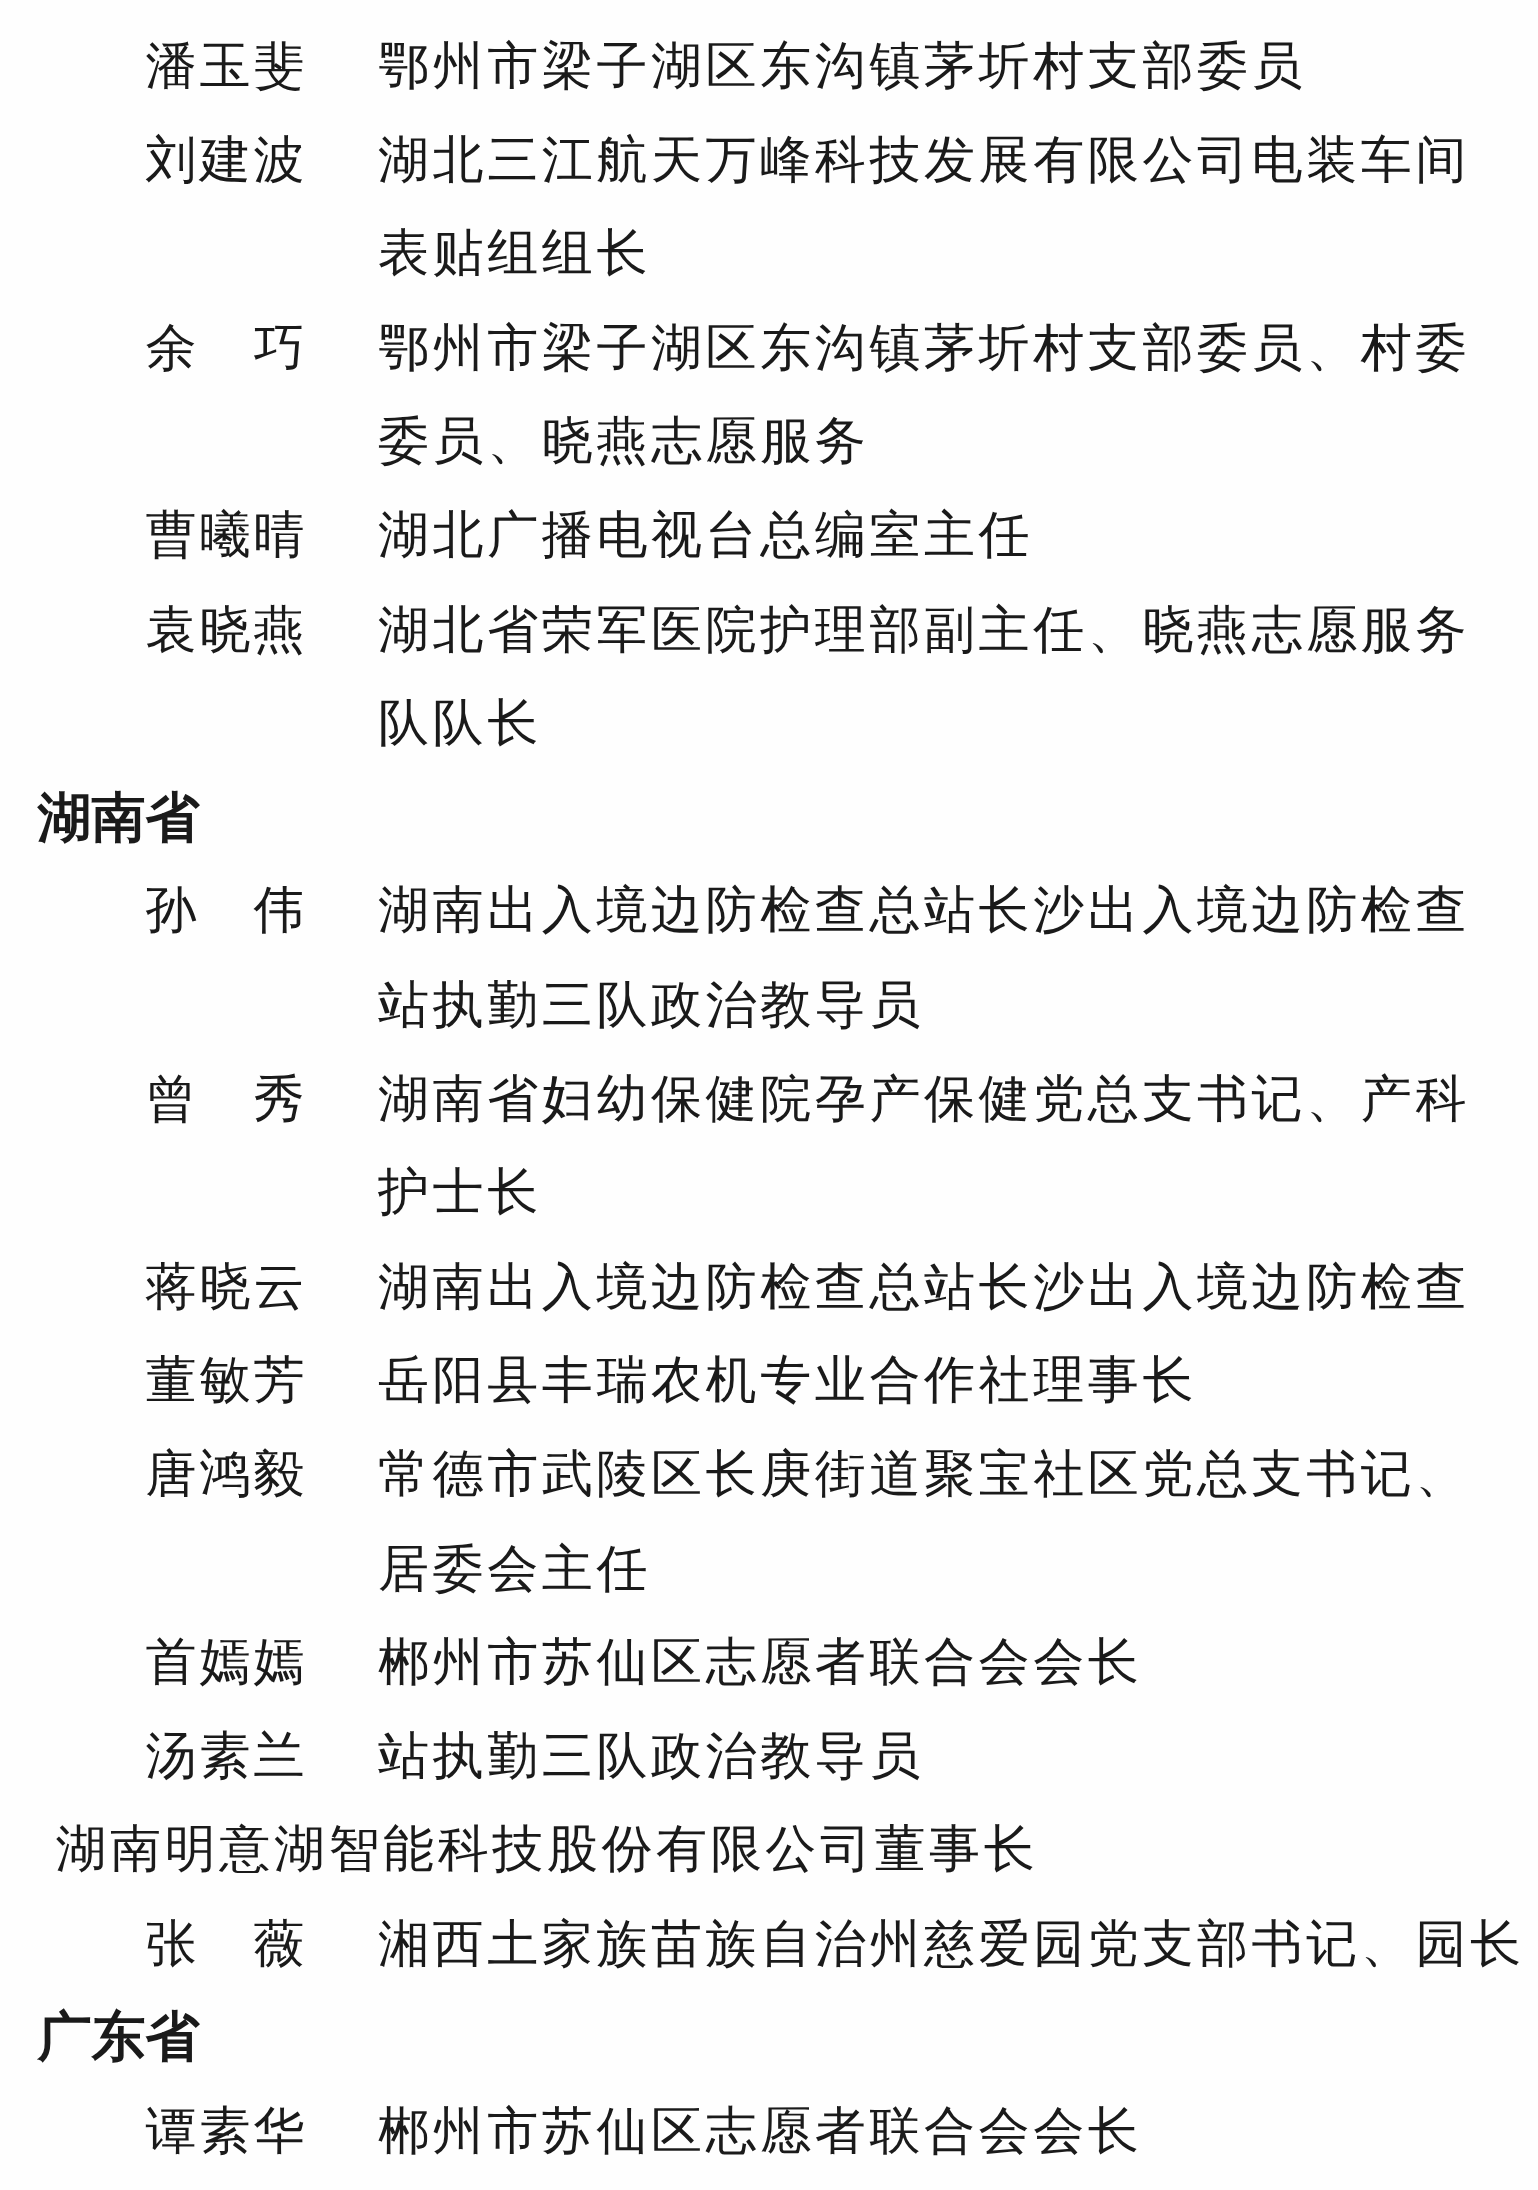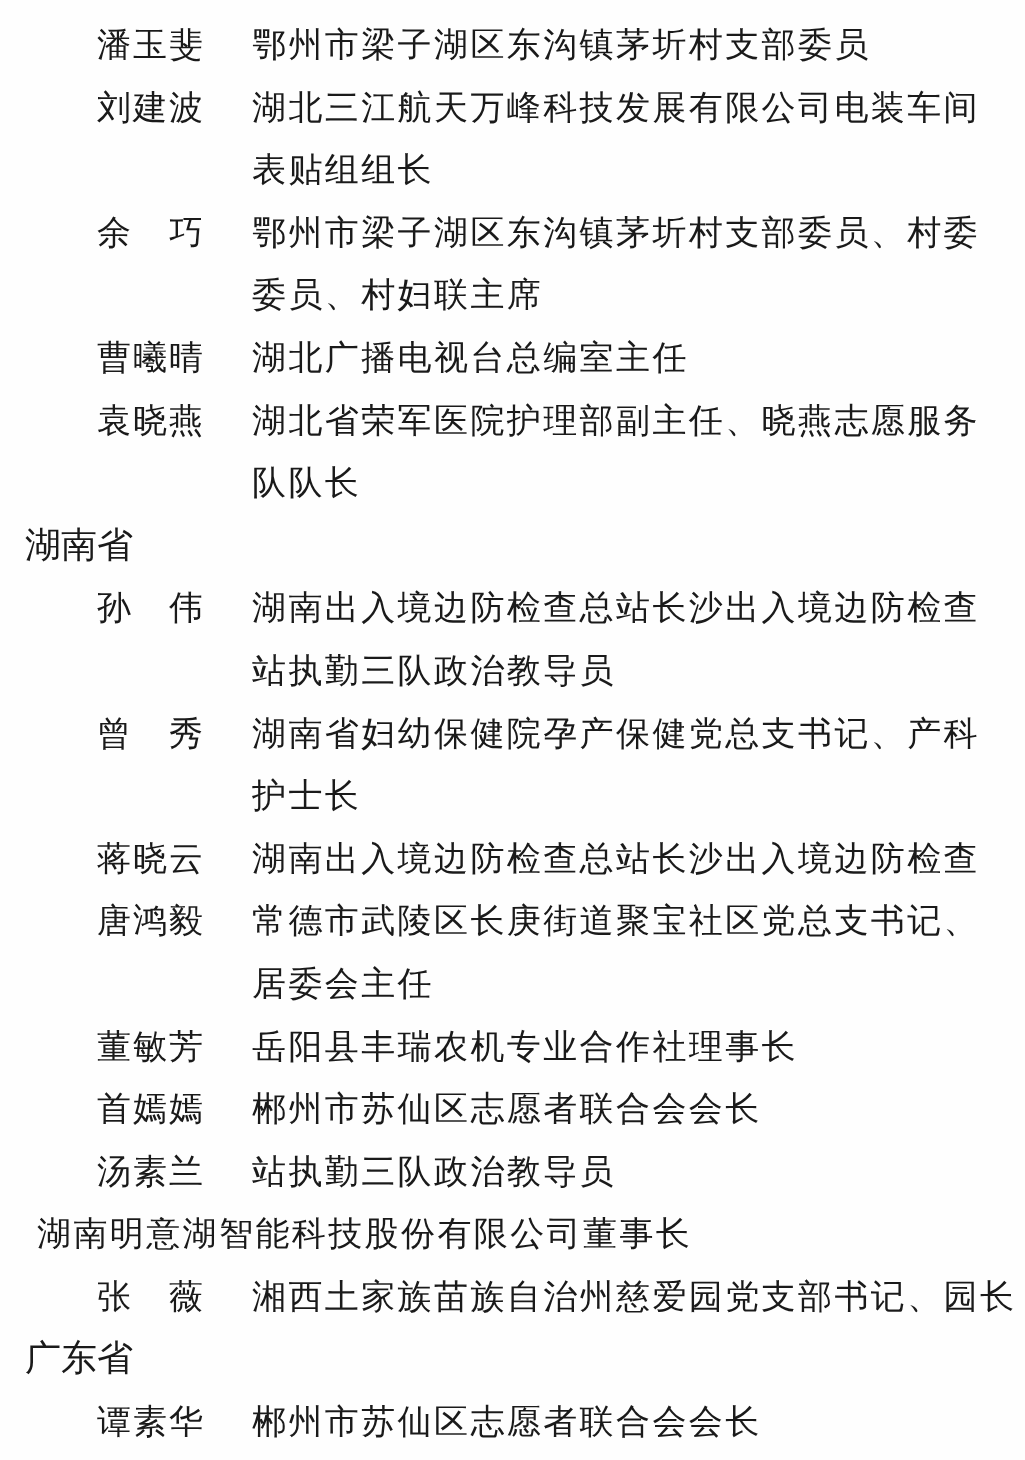--- a/index.html
+++ b/index.html
@@ -34,21 +34,21 @@
     flex: 1 1 auto;
     margin-left: 37px;
     min-width: 0;
   }
   .title-line {
     letter-spacing: 2.4px;
     white-space: nowrap;
   }
   .province-row {
     margin-left: 25px;
-    font-weight: normal;
+    font-weight: bold;
     font-size: 36px;
     line-height: 62.6px;
   }
 </style>
 </head>
 <body>
 
 <div class="doc">
     <div class="row">
     <div class="person-name">潘玉斐</div>
@@ -60,21 +60,21 @@
     <div class="person-name">刘建波</div>
     <div class="person-lines">
         <div class="title-line">湖北三江航天万峰科技发展有限公司电装车间</div>
         <div class="title-line">表贴组组长</div>
       </div>
   </div>
     <div class="row">
     <div class="person-name">余　巧</div>
     <div class="person-lines">
         <div class="title-line">鄂州市梁子湖区东沟镇茅圻村支部委员、村委</div>
-        <div class="title-line">委员、村妇联主席</div>
+        <div class="title-line">委员、晓燕志愿服务</div>
       </div>
   </div>
     <div class="row">
     <div class="person-name">曹曦晴</div>
     <div class="person-lines">
         <div class="title-line">湖北广播电视台总编室主任</div>
       </div>
   </div>
     <div class="row">
     <div class="person-name">袁晓燕</div>
@@ -100,30 +100,30 @@
         <div class="title-line">护士长</div>
       </div>
   </div>
     <div class="row">
     <div class="person-name">蒋晓云</div>
     <div class="person-lines">
         <div class="title-line">湖南出入境边防检查总站长沙出入境边防检查</div>
       </div>
   </div>
     <div class="row">
+    <div class="person-name">董敏芳</div>
+    <div class="person-lines">
+        <div class="title-line">岳阳县丰瑞农机专业合作社理事长</div>
+      </div>
+  </div>
+    <div class="row">
     <div class="person-name">唐鸿毅</div>
     <div class="person-lines">
         <div class="title-line">常德市武陵区长庚街道聚宝社区党总支书记、</div>
         <div class="title-line">居委会主任</div>
-      </div>
-  </div>
-    <div class="row">
-    <div class="person-name">董敏芳</div>
-    <div class="person-lines">
-        <div class="title-line">岳阳县丰瑞农机专业合作社理事长</div>
       </div>
   </div>
     <div class="row">
     <div class="person-name">首嫣嫣</div>
     <div class="person-lines">
         <div class="title-line">郴州市苏仙区志愿者联合会会长</div>
       </div>
   </div>
     <div class="row">
     <div class="person-name">汤素兰</div>

